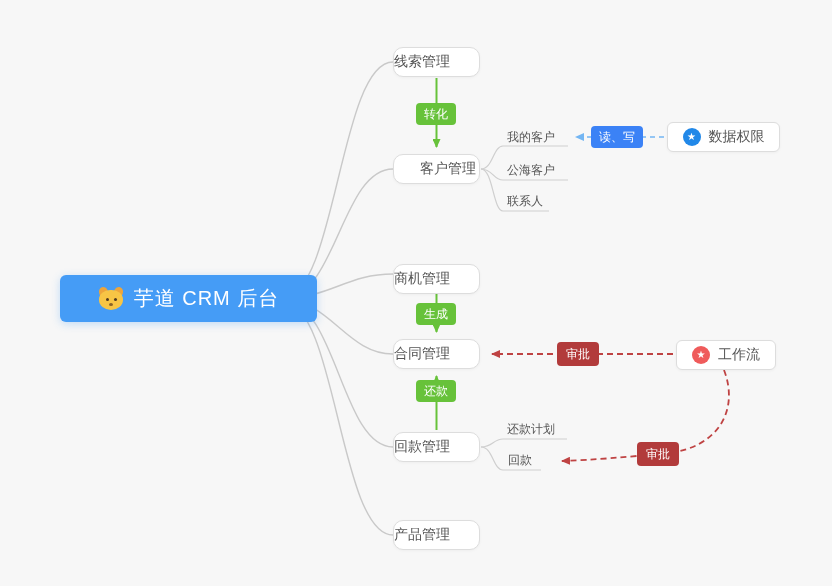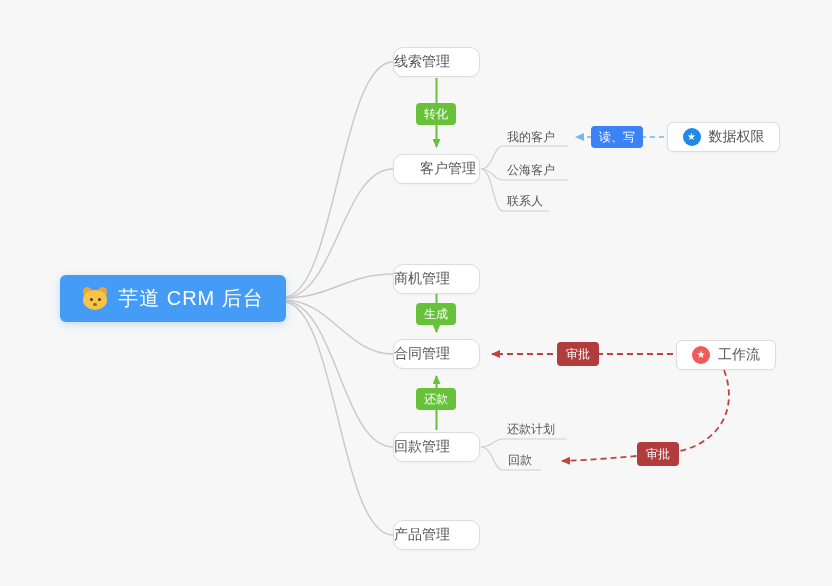--- a/index.html
+++ b/index.html
@@ -7,21 +7,21 @@
   body{background:#f7f7f7;font-family:"Liberation Sans","DejaVu Sans",sans-serif;}
   .canvas{position:relative;width:832px;height:586px;background:#f7f7f7;overflow:hidden;}
 
   svg.links{position:absolute;left:0;top:0;}
   path.gray{stroke:#c9c9c9;stroke-width:1.4;fill:none;}
   path.subline{stroke:#cfcfcf;stroke-width:1.2;fill:none;}
   path.green{stroke:#67c23a;stroke-width:2;fill:none;}
   path.bluedash{stroke:#74b6f3;stroke-width:1.6;fill:none;stroke-dasharray:5 4;}
   path.reddash{stroke:#bf4343;stroke-width:1.8;fill:none;stroke-dasharray:6 4;}
 
-  .root-node{position:absolute;left:60px;top:275px;width:226px;height:47px;background:#459cf6;
+  .root-node{position:absolute;left:60px;top:275px;width:257px;height:47px;background:#459cf6;
     border-radius:6px;color:#fff;display:flex;align-items:center;justify-content:center;gap:10px;
     font-size:20px;box-shadow:0 2px 8px rgba(69,156,246,.3);}
   .root-label{letter-spacing:1px;}
 
   
   .dog-icon{position:relative;width:26px;height:24px;flex:0 0 auto;}
   .dog-icon::before,.dog-icon::after{content:"";position:absolute;top:0;width:9px;height:10px;
     background:#eda53b;border-radius:50% 50% 40% 40%;z-index:0;}
   .dog-icon::before{left:1px;transform:rotate(-20deg);}
   .dog-icon::after{right:1px;transform:rotate(20deg);}
@@ -53,21 +53,21 @@
   .circle-icon.blue{background:#2188e8;}
   .circle-icon.red{background:#ef5b5b;}
 
   .badge{position:absolute;transform:translate(-50%,-50%);color:#fff;font-size:12px;line-height:1;
     border-radius:4px;padding:5px 8px;white-space:nowrap;}
   .badge.green{background:#67c23a;}
   .badge.blue{background:#3b82f6;}
   .badge.red{background:#b23b3b;padding:6px 9px;}
   .b-convert{left:436px;top:114px;}
   .b-generate{left:436px;top:314px;}
-  .b-repay{left:436px;top:399px;}
+  .b-repay{left:436px;top:391px;}
   .b-readwrite{left:617px;top:137px;}
   .b-approve1{left:578px;top:354px;}
   .b-approve2{left:658px;top:454px;}
 
   .subnode{position:absolute;font-size:12px;color:#555;white-space:nowrap;}
   .s-my{left:507px;top:129px;}
   .s-public{left:507px;top:162px;}
   .s-contacts{left:507px;top:193px;}
   .s-plan{left:507px;top:421px;}
   .s-repayment{left:508px;top:452px;}

